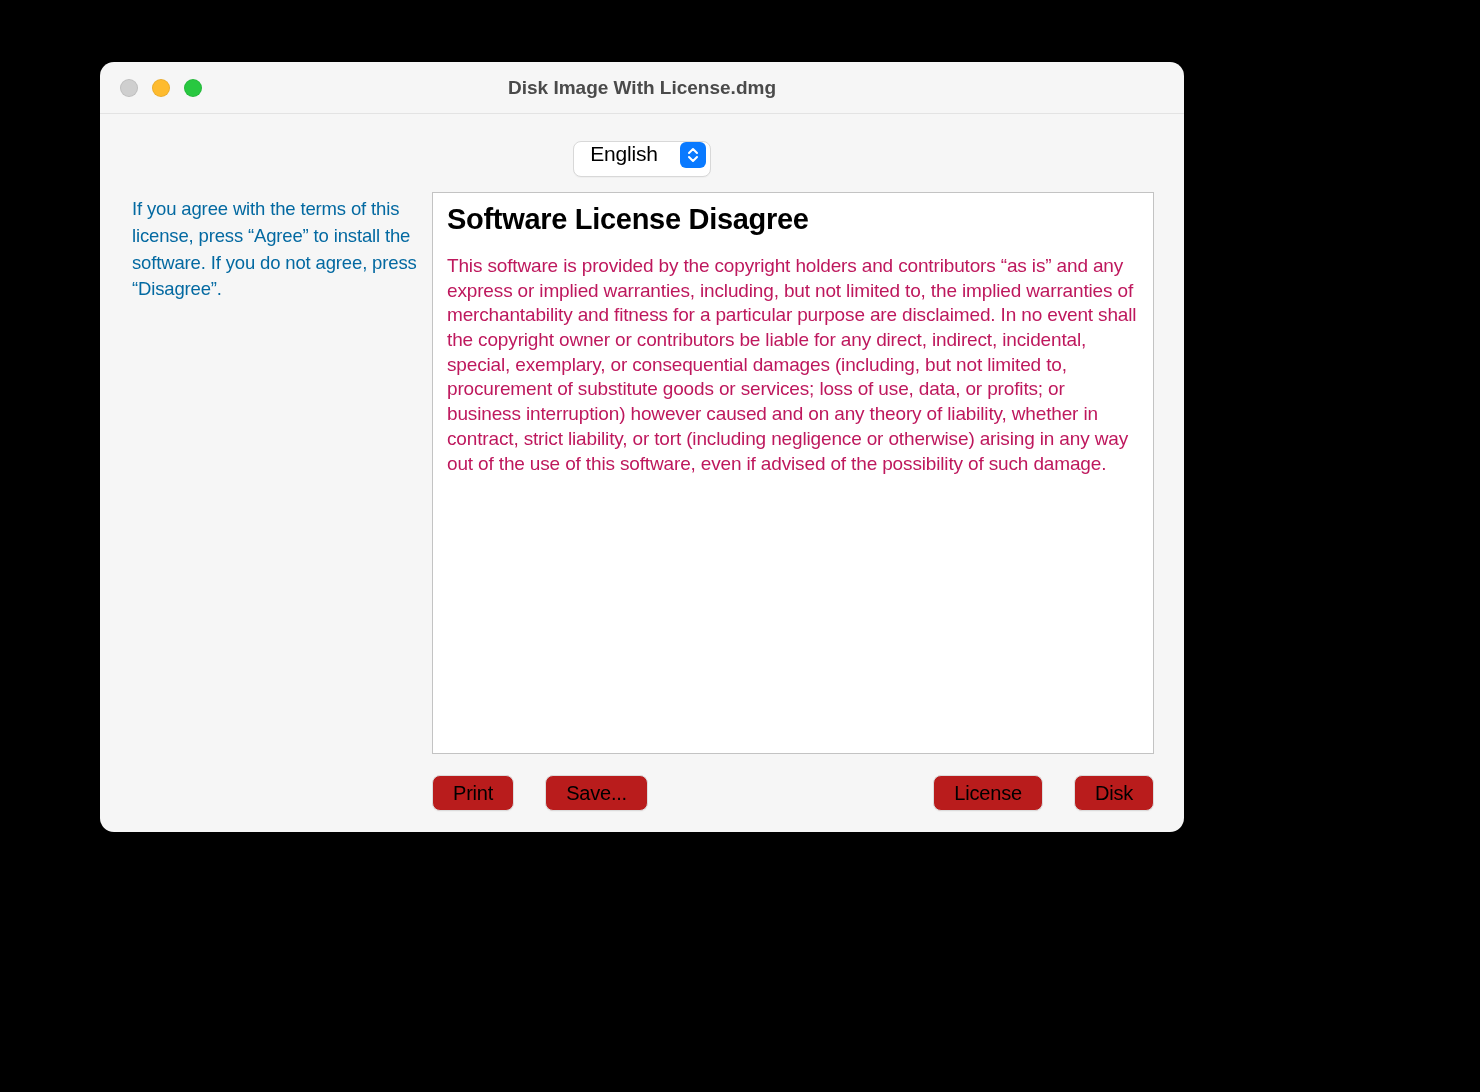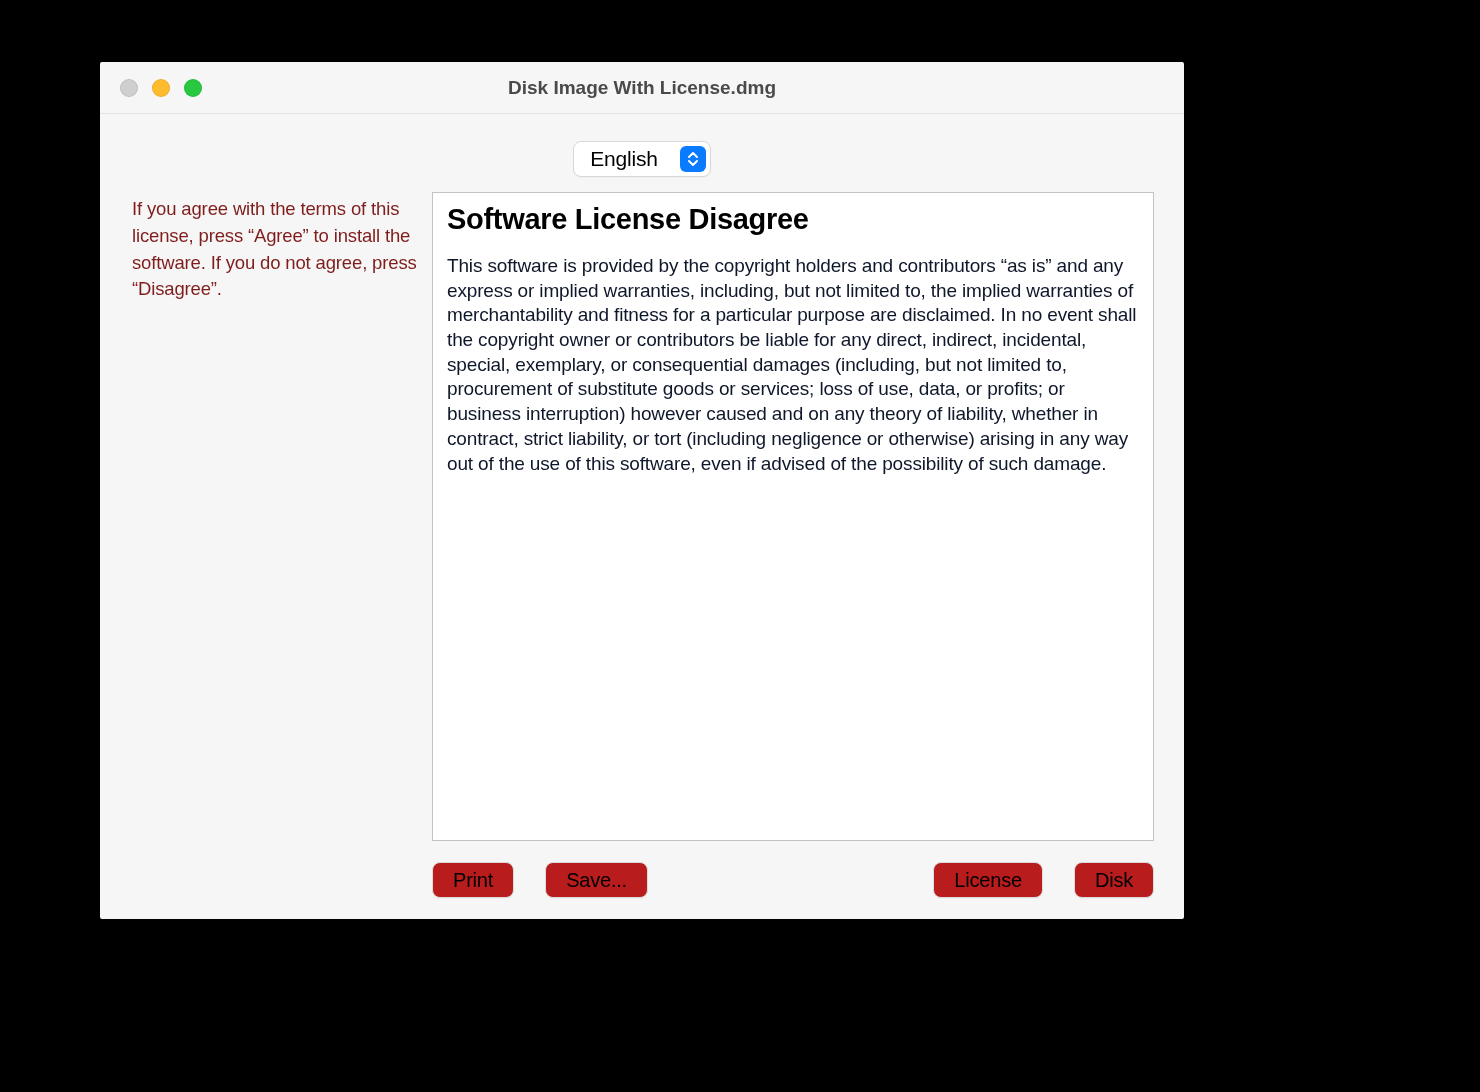--- a/index.html
+++ b/index.html
@@ -12,23 +12,23 @@
       width: 1480px;
       height: 1092px;
       font-family: -apple-system, "Helvetica Neue", Helvetica, Arial, sans-serif;
       position: relative;
     }
     .window {
       position: absolute;
       left: 100px;
       top: 62px;
       width: 1084px;
-      height: 857px;
+      height: 770px;
       background: #f6f6f6;
-      border-radius: 2px;
+      border-radius: 14px;
       box-shadow: 0 25px 60px rgba(0,0,0,0.5), 0 0 0 1px rgba(0,0,0,0.08);
       display: flex;
       flex-direction: column;
       overflow: hidden;
     }
     .titlebar {
       height: 52px;
       border-bottom: 1px solid #e3e3e3;
       position: relative;
       display: flex;
@@ -70,21 +70,21 @@
       justify-content: center;
       padding-top: 26px;
       padding-bottom: 14px;
     }
     .lang-dropdown {
       background: #ffffff;
       border: 1px solid #d8d8d8;
       border-radius: 8px;
       height: 36px;
       display: flex;
-      align-items: center;
+      align-items: flex-start;
       padding: 0 4px 0 16px;
       gap: 22px;
       box-shadow: 0 1px 1px rgba(0,0,0,0.03);
       cursor: default;
     }
     .lang-label {
       font-size: 21px;
       color: #000;
       letter-spacing: -0.2px;
     }
@@ -106,41 +106,41 @@
       padding: 0 30px 0 0;
       gap: 0;
     }
     .sidebar {
       width: 332px;
       padding: 4px 14px 0 32px;
       flex-shrink: 0;
     }
     .sidebar-text {
       font-size: 18.5px;
-      color: #7f1d1d;
+      color: #0369a1;
       line-height: 1.45;
       letter-spacing: -0.15px;
     }
     .license-box {
       flex: 1;
       background: #ffffff;
       border: 1px solid #c3c3c3;
       overflow: auto;
       padding: 10px 14px 14px 14px;
     }
     .license-heading {
       font-size: 29px;
       font-weight: 700;
       color: #000;
       letter-spacing: -0.3px;
       margin-bottom: 18px;
     }
     .license-body {
       font-size: 19px;
-      color: #0f172a;
+      color: #be185d;
       line-height: 1.3;
       letter-spacing: -0.15px;
     }
     .button-row {
       height: 78px;
       display: flex;
       align-items: center;
       padding: 0 30px 0 332px;
     }
     .btn {

